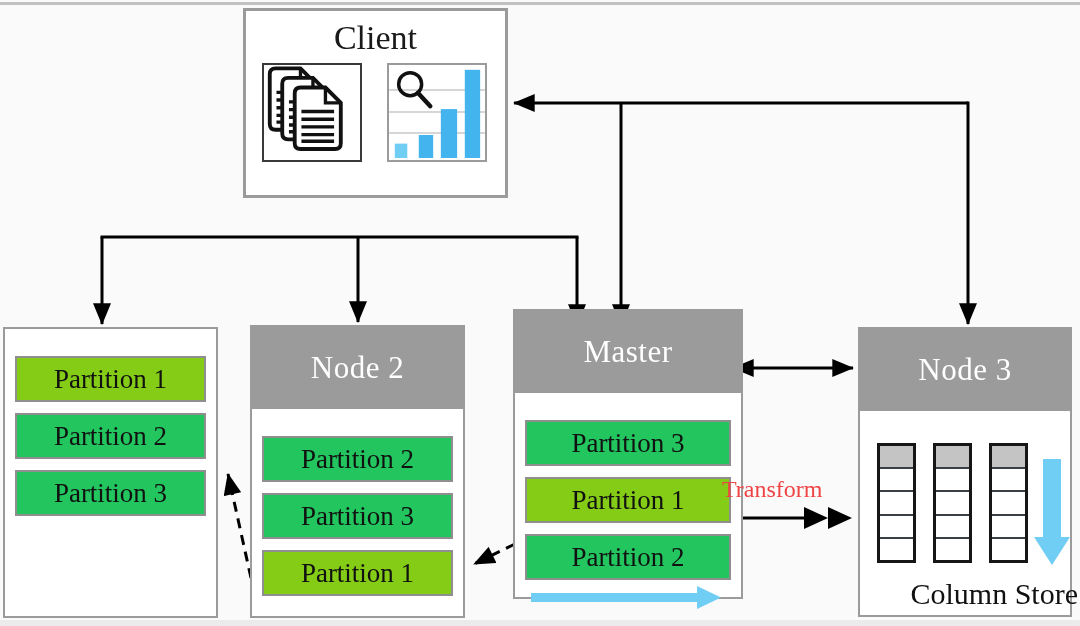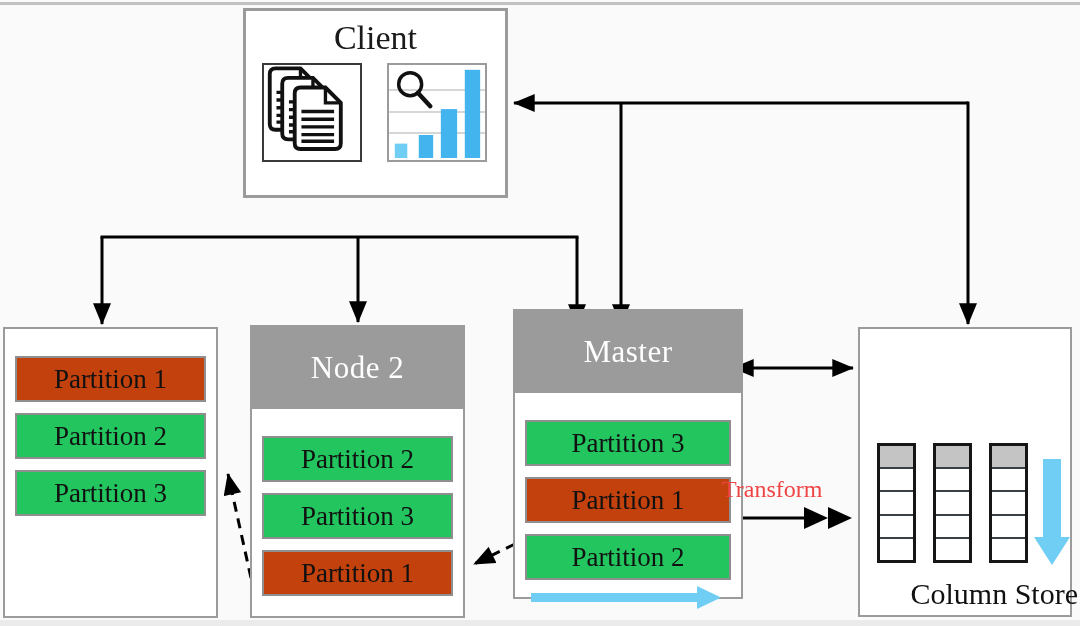--- a/index.html
+++ b/index.html
@@ -22,21 +22,21 @@
   .olap-label{left:141px;}
 
   
   .node{position:absolute;background:#fff;border:2px solid #9b9b9b;box-sizing:border-box;}
   .node-header{height:82px;background:#9b9b9b;color:#fff;display:flex;align-items:center;
                justify-content:center;font-size:31px;letter-spacing:.5px;}
   .parts{padding:27px 10px 0 10px;}
   .part{height:46px;border:2px solid #8f8f8f;margin-bottom:11px;background:#22c55e;
         display:flex;align-items:center;justify-content:center;font-size:27px;
         color:#111;box-sizing:border-box;}
-  .part.hl{background:#c2410c;}
+  .part.hl{background:#84cc16;}
 
   #node1{left:3px;top:327px;width:215px;height:291px;}
   #node2{left:250px;top:325px;width:215px;height:293px;}
   #master{left:513px;top:309px;width:230px;height:290px;}
   #node3{left:858px;top:327px;width:214px;height:290px;}
 
   .flow-right{position:absolute;left:14px;top:274px;}
   
   .cols{position:absolute;left:17px;top:114px;display:flex;gap:17px;}
   .col{width:39px;height:120px;border:3px solid #161616;box-sizing:border-box;
@@ -150,20 +150,21 @@
       <div class="part hl">Partition 1</div>
       <div class="part">Partition 2</div>
     </div>
     <svg class="flow-right" width="192" height="24" viewBox="0 0 192 24">
       <rect x="2" y="8" width="166" height="9" fill="#70cdf3"></rect>
       <polygon points="168,1 192,12.5 168,24" fill="#70cdf3"></polygon>
     </svg>
   </div>
 
   <div class="node" id="node3">
+    <div class="node-header">Node 3</div>
     <div class="cols">
       <div class="col">
         <div class="cell head"></div>
         <div class="cell"></div>
           <div class="cell"></div>
         <div class="cell"></div>
           <div class="cell"></div>
       </div>
       <div class="col">
         <div class="cell head"></div>

